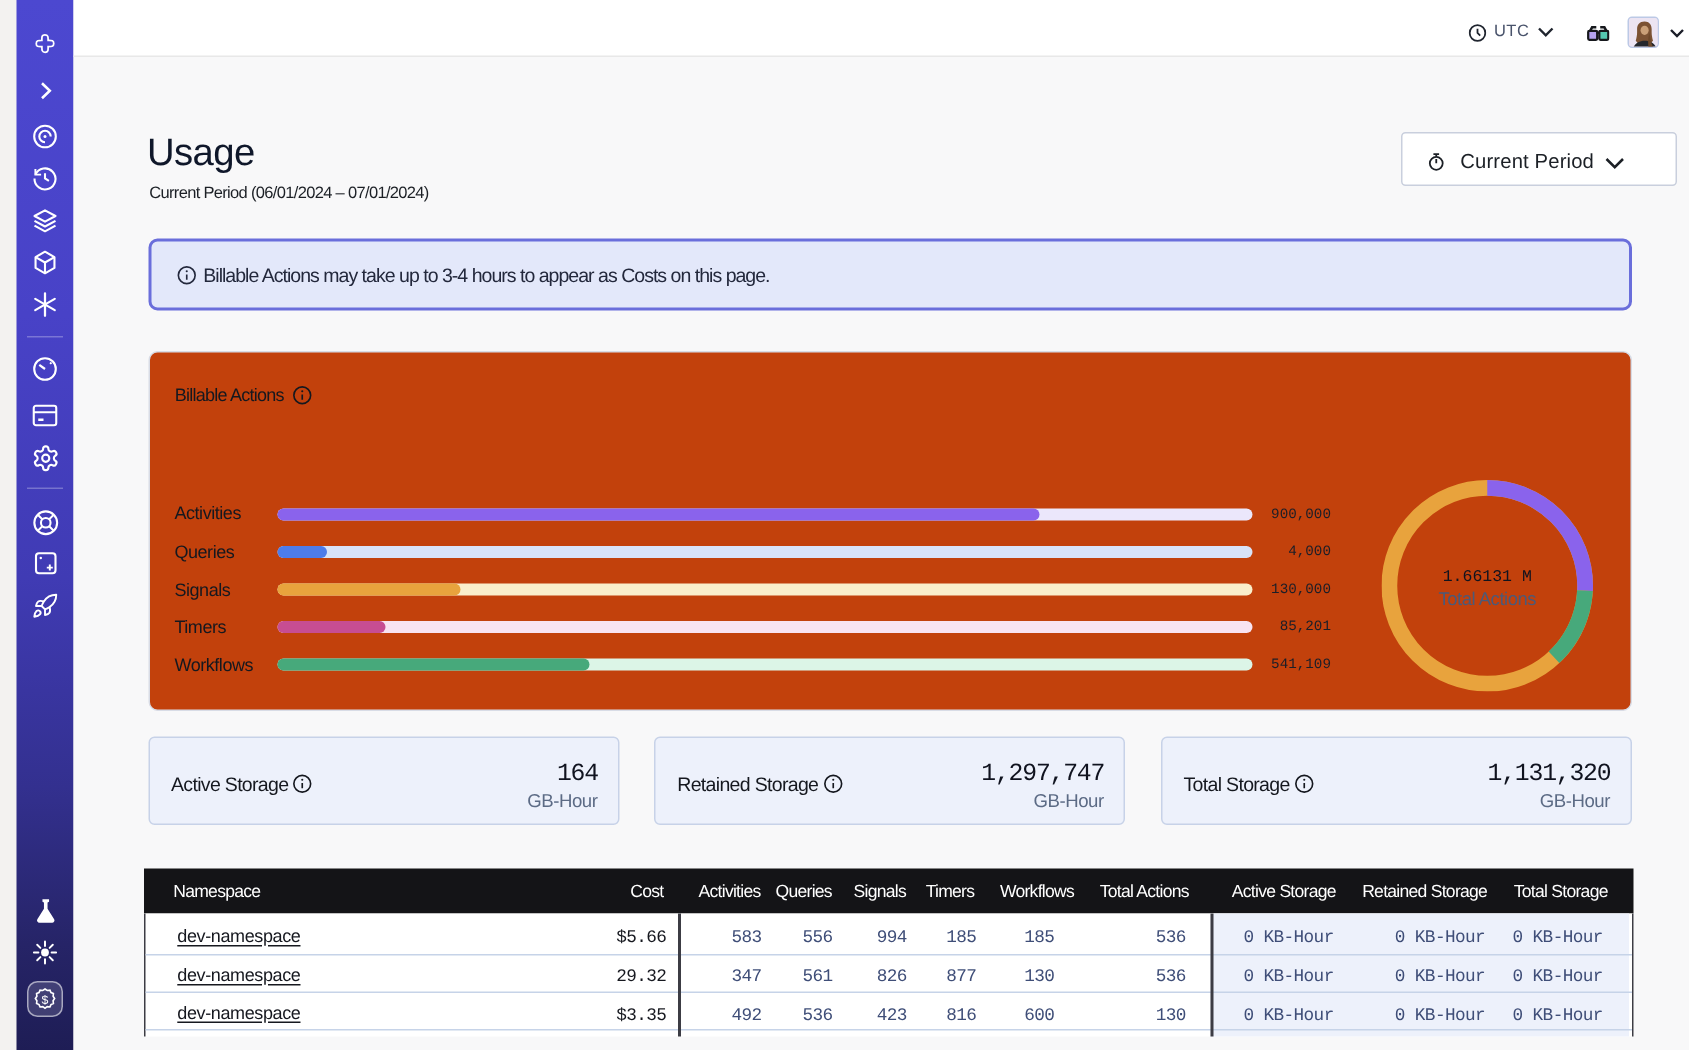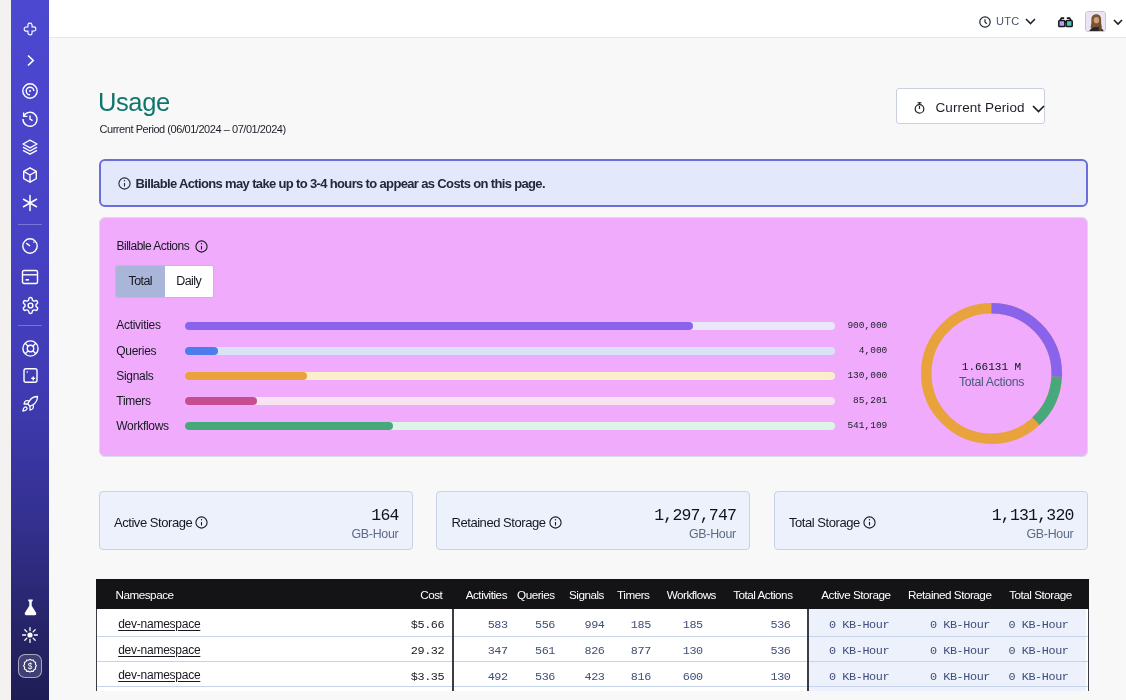--- a/index.html
+++ b/index.html
@@ -14,32 +14,32 @@
   .sdiv { position:absolute; left:7px; width:24px; height:1px; background:rgba(255,255,255,.28); }
 
   
   #topbar { left:49px; top:0; width:1077px; height:38px; background:#fff; border-bottom:1px solid #e8e8e8; }
   #utc { position:absolute; left:947px; top:15px; font-size:11px; color:#49536b; letter-spacing:.3px; }
   #avatar { position:absolute; left:1036px; top:10.5px; width:21px; height:21px; border:1.5px solid #bcc9e6; border-radius:3px; background:#ece4f2; overflow:hidden; }
 
   
   #content { left:49px; top:38px; width:1077px; height:662px; background:#f8f8f9; }
 
-  h1 { position:absolute; left:98px; top:89.5px; font-size:25.5px; font-weight:500; letter-spacing:-0.4px; color:#0f766e; line-height:1; }
+  h1 { position:absolute; left:98px; top:89.5px; font-size:25.5px; font-weight:500; letter-spacing:-0.4px; color:#0f172a; line-height:1; }
   #sub { position:absolute; left:99.5px; top:122.5px; font-size:11px; letter-spacing:-0.45px; color:#1c2026; }
 
-  #periodbtn { position:absolute; left:896px; top:88px; width:149px; height:36px; background:#fff;
+  #periodbtn { position:absolute; left:934px; top:88px; width:184px; height:36px; background:#fff;
      border:1px solid #c9cfdd; border-radius:3px; }
   #periodbtn span { position:absolute; left:38.5px; top:11px; font-size:13.5px; letter-spacing:0.1px; color:#1c2026; }
 
   #banner { position:absolute; left:98.5px; top:159px; width:989px; height:48px; background:#e3e8fa;
      border:2px solid #6a6edb; border-radius:6px; display:flex; align-items:center; padding-left:17px; }
-  #banner .txt { font-size:13px; letter-spacing:-0.65px; color:#23283c; margin-left:5px;font-weight:bold; }
-
-  #bacard { position:absolute; left:98.5px; top:217px; width:989px; height:240px; background:#f0abfc;
+  #banner .txt { font-size:13px; letter-spacing:-0.65px; color:#23283c; margin-left:5px; }
+
+  #bacard { position:absolute; left:98.5px; top:234px; width:989px; height:240px; background:#c2410c;
      border:1px solid #d8dce6; border-radius:6px; }
   #batitle { position:absolute; left:17px; top:21px; font-size:12px; letter-spacing:-0.5px; color:#15181f; }
   #tabs { position:absolute; left:15.5px; top:47px; width:99px; height:32.5px; border:1px solid #b6bed2; border-radius:2px; overflow:hidden; display:flex; background:#fff; }
   #tabs div { width:49.5px; height:100%; display:flex; align-items:center; justify-content:center; font-size:12.5px; letter-spacing:-0.6px; color:#15181f; }
   #tab-total { background:#a9b6d9; }
 
   .crow { position:absolute; left:0; width:989px; height:10px; }
   .clabel { position:absolute; left:16.8px; top:-3.3px; font-size:12px; letter-spacing:-0.3px; color:#15181f; }
   .ctrack { position:absolute; left:85px; top:0; width:650px; height:8px; border-radius:4px; }
   .cfill { position:absolute; left:0; top:0; height:8px; border-radius:4px; }
@@ -226,24 +226,20 @@
   <span class="txt">Billable Actions may take up to 3-4 hours to appear as Costs on this page.</span>
 </div>
 
 <div id="bacard">
   <div id="batitle">Billable Actions</div>
   <svg style="position:absolute;left:95px;top:21.5px" width="13" height="13" viewBox="0 0 13 13" fill="none" stroke="#15181f" stroke-width="1.1">
     <circle cx="6.5" cy="6.5" r="5.6"></circle>
       <line x1="6.5" y1="6" x2="6.5" y2="9.5"></line>
       <circle cx="6.5" cy="3.8" r="0.7" fill="#15181f" stroke="none"></circle>
   </svg>
-  <div id="tabs">
-      <div id="tab-total">Total</div>
-      <div id="tab-daily">Daily</div>
-    </div>
 
   <div class="crow" style="top:103.7px">
     <div class="clabel">Activities</div>
     <div class="ctrack" style="background:#ebe7fb">
         <div class="cfill" style="width:508px;background:#8a63ec"></div>
       </div>
     <div class="cval">900,000</div>
   </div>
   <div class="crow" style="top:128.8px">
     <div class="clabel">Queries</div>

